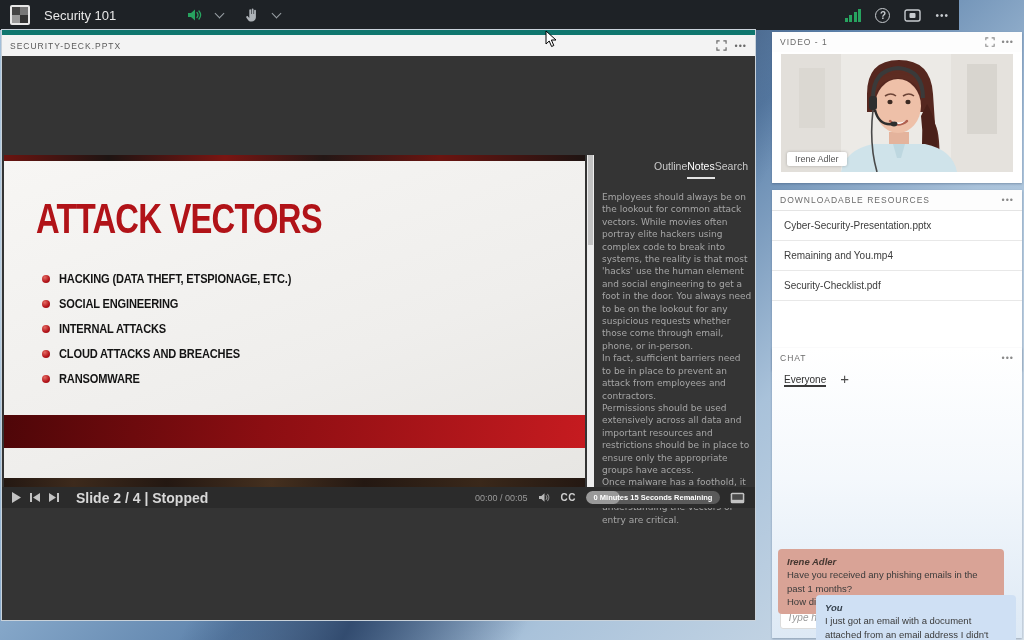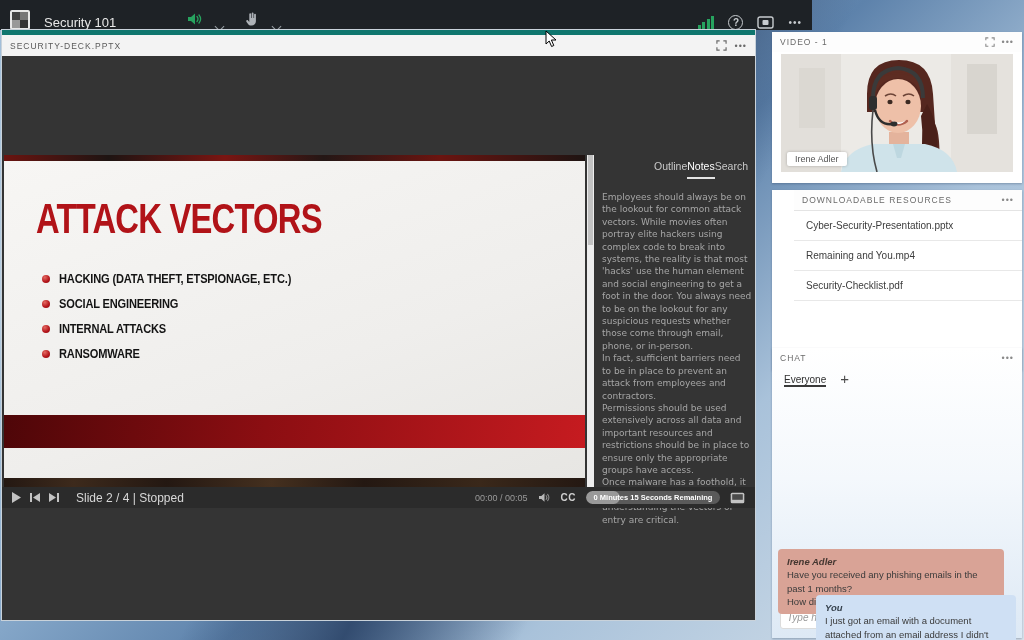--- a/index.html
+++ b/index.html
@@ -5,22 +5,22 @@
   * { margin:0; padding:0; box-sizing:border-box; }
   html,body { width:1024px; height:640px; overflow:hidden; font-family:"Liberation Sans", sans-serif; }
   body {
     position:relative;
     background:
       linear-gradient(118deg, rgba(47,72,107,0) 38%, rgba(38,62,98,.85) 50%, rgba(47,72,107,0) 63%),
       linear-gradient(135deg, #9fbcd8 0%, #b9cfe2 18%, #8fb0d0 34%, #5d82ab 52%, #a9c2da 70%, #d9e3ec 100%);
   }
 
   
-  .topbar { position:absolute; left:0; top:0; width:812px; height:30px; background:#1e2226;
-    display:flex; align-items:flex-end; padding:0 10px; gap:8px; }
+  .topbar { position:absolute; left:0; top:0; width:959px; height:30px; background:#1e2226;
+    display:flex; align-items:center; padding:0 10px; gap:8px; }
   .logo { width:20px; height:20px; border:2px solid #e8e8e8; background:
     conic-gradient(#777 0 25%, #333 0 50%, #999 0 75%, #444 0); border-radius:2px; }
   .room-title { color:#e8e8e8; font-size:13px; margin-left:6px; margin-right:60px; }
   .tb-icon { display:flex; align-items:center; justify-content:center; width:22px; height:22px; cursor:pointer; }
   .chev { width:7px; height:7px; border-right:1.5px solid #9aa0a5; border-bottom:1.5px solid #9aa0a5;
     transform:rotate(45deg); margin:-3px 10px 0 2px; }
   .tb-right { margin-left:auto; display:flex; align-items:center; gap:14px; }
   .sig { display:flex; align-items:flex-end; gap:1.5px; }
   .sig i { display:block; width:3px; background:#27a35f; }
   .help-circle { width:15px; height:15px; border-radius:50%; border:1.5px solid #c7cbcf; color:#c7cbcf;
@@ -61,41 +61,41 @@
   .tab { font-size:10.5px; color:#c9c9c9; padding-bottom:5px; cursor:pointer; }
   .tab.active { color:#fff; border-bottom:2px solid #e3e3e3; }
   .notes-text { margin-top:12px; color:#a6a6a6; font-family:"DejaVu Sans", sans-serif;
     font-size:9px; line-height:1.38; }
   .notes-text p { margin:0; }
 
   
   .ctrlbar { position:absolute; left:0; top:431px; width:100%; height:21px; background:#2b2b2b;
     display:flex; align-items:center; padding:0 10px; gap:9px; }
   .ctrl-btn { display:flex; align-items:center; justify-content:center; cursor:pointer; }
-  .slide-status { color:#d8d8d8; font-size:12px; font-weight:normal; margin-left:8px; }
+  .slide-status { color:#d8d8d8; font-size:14px; font-weight:bold; margin-left:8px; }
   .ctrl-right { margin-left:auto; display:flex; align-items:center; gap:10px; }
   .time-label { color:#9a9a9a; font-size:9px; }
   .cc-label { color:#d0d0d0; font-size:10px; font-weight:bold; letter-spacing:.5px; }
   .pill { position:relative; width:134px; height:13px; border-radius:7px; background:#5a5a5a; overflow:hidden; }
   .pill .fill { position:absolute; left:0; top:0; bottom:0; width:34px; background:#999; border-radius:7px; }
   .pill .pill-text { position:absolute; inset:0; display:flex; align-items:center; justify-content:center;
     color:#fff; font-size:7.5px; font-weight:bold; white-space:nowrap; }
 
   
   .rpod { position:absolute; left:772px; width:250px; background:#fff; box-shadow:0 1px 2px rgba(40,60,90,.35); }
   .rpod-header { height:20px; display:flex; align-items:center; padding:0 8px; color:#6a6a6a;
     font-size:8.5px; letter-spacing:1px; background:#fdfdfd; }
   .rpod-header .hdr-icons { margin-left:auto; display:flex; align-items:center; gap:7px; color:#8a8a8a; }
 
   .video-pod { top:32px; height:151px; }
   .video-frame { position:relative; margin:2px 9px 0 9px; height:118px; overflow:hidden; background:#e9e7e3; }
   .name-chip { position:absolute; left:6px; bottom:6px; background:#fff; border-radius:2px;
     padding:2px 8px; font-size:9px; color:#555; box-shadow:0 0 3px rgba(0,0,0,.25); }
 
-  .res-pod { top:190px; height:180px;padding-left:22px; }
+  .res-pod { top:190px; height:180px; }
   .res-item { padding:9px 12px; font-size:10px; color:#3c3c3c; border-bottom:1px solid #e8e8e8; cursor:pointer; }
   .res-divider-top { border-top:1px solid #e4e4e4; }
 
   .chat-pod { top:348px; height:290px; display:flex; flex-direction:column;
     background:linear-gradient(180deg,#ffffff 0%, #f4f8fc 45%, #dde9f5 100%); }
   .chat-tabs { display:flex; align-items:center; gap:14px; padding:6px 12px 0 12px; }
   .chat-tab { font-size:10px; color:#2f2f2f; border-bottom:2px solid #3a3a3a; cursor:pointer; }
   .chat-add { font-size:15px; color:#4a4a4a; line-height:10px; cursor:pointer; margin-top:-4px; }
   .chat-msgs { flex:1; position:relative; padding:8px; }
   .bubble { border-radius:4px; padding:6px 9px; font-size:9.5px; line-height:1.4; color:#3a3a3a; }
@@ -178,20 +178,24 @@
           <div class="bullet-row">
               <span class="bullet-dot"></span>
               <span class="bullet-text">SOCIAL ENGINEERING</span>
             </div>
           <div class="bullet-row">
               <span class="bullet-dot"></span>
               <span class="bullet-text">INTERNAL ATTACKS</span>
             </div>
           <div class="bullet-row">
               <span class="bullet-dot"></span>
+              <span class="bullet-text">CLOUD ATTACKS AND BREACHES</span>
+            </div>
+          <div class="bullet-row">
+              <span class="bullet-dot"></span>
               <span class="bullet-text">RANSOMWARE</span>
             </div>
         </div>
         <div class="red-band"></div>
       </div>
       <div class="slide-woodstrip"></div>
     </div>
 
     <div class="slide-scrollbar">
         <div class="thumb"></div>

